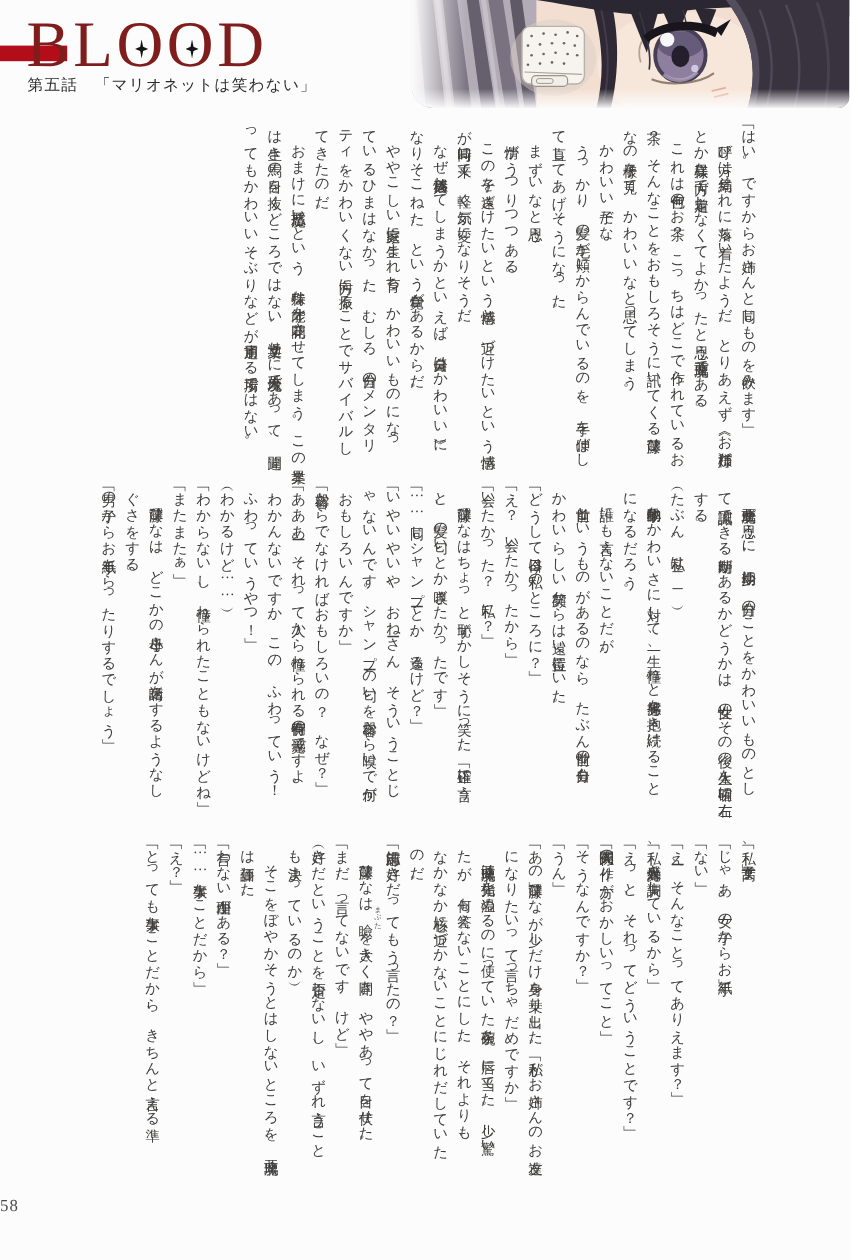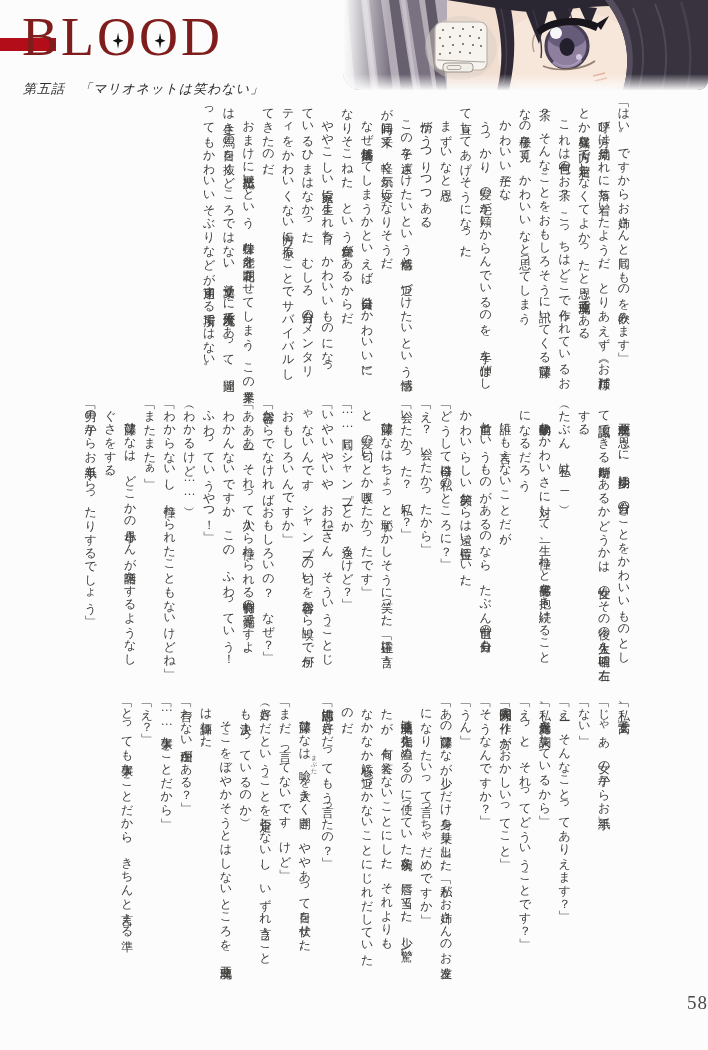--- a/index.html
+++ b/index.html
@@ -18,22 +18,22 @@
     font-size:54px;line-height:1;letter-spacing:3px;color:#7f1d1d;
     font-family:"Liberation Serif",serif;font-weight:400;
   }
   .logo-char{position:relative;display:inline-block;}
   .logo-star{
     position:absolute;left:50%;top:57%;width:11px;height:16px;
     transform:translate(-50%,-50%);background:#141414;
     clip-path:polygon(50% 0,61% 39%,100% 50%,61% 61%,50% 100%,39% 61%,0 50%,39% 39%);
   }
   .subtitle{
-    position:absolute;left:23px;top:80px;z-index:2;
-    font-size:13px;color:#2b2b2b;letter-spacing:1px;font-style:italic;
+    position:absolute;left:23px;top:62px;z-index:2;
+    font-size:13px;color:#2b2b2b;letter-spacing:1px;
   }
   
   .illustration{
     position:absolute;top:0;right:0;width:365px;height:90px;
     overflow:hidden;border-radius:0 0 10px 18px;
   }
   .illustration svg{display:block;width:100%;height:100%;}
   .fade-left{
     position:absolute;inset:0;pointer-events:none;
     background:linear-gradient(90deg,#fcfcfc 0,rgba(252,252,252,0) 46px);
@@ -50,22 +50,22 @@
     font-size:12px;line-height:19.75px;letter-spacing:0;
     color:#3e3d3b;overflow:visible;
   }
   .band p{margin:0;padding:0;}
   .band ruby rt{font-size:6px;letter-spacing:0;color:#555;}
   #band1{top:100px;height:284px;}
   #band2{top:402px;height:266px;}
   #band3{top:700px;height:266px;}
   
   .footer{
-    position:absolute;left:0;bottom:36px;width:100%;text-align:right;
-    font-size:19px;color:#4a4a4a;letter-spacing:1px;
+    position:absolute;left:0;bottom:36px;width:100%;text-align:left;
+    font-size:14px;color:#4a4a4a;letter-spacing:1px;
   }
 </style>
 </head>
 <body>
 
 <div class="red-bar"></div>
 <div class="logo" id="logo"><span class="logo-char">B</span><span class="logo-char">L</span><span class="logo-char">O<span class="logo-star"></span></span><span class="logo-char">O<span class="logo-star"></span></span><span class="logo-char">D</span></div>
 <div class="subtitle">第五話　「マリオネットは笑わない」</div>
 
 <div class="illustration">

